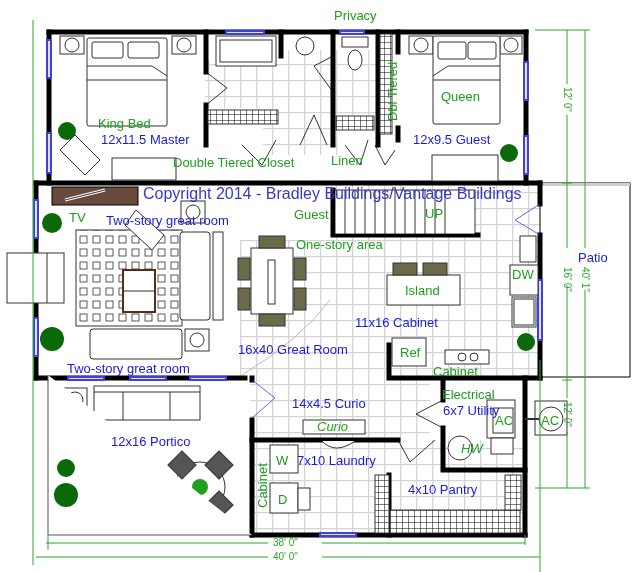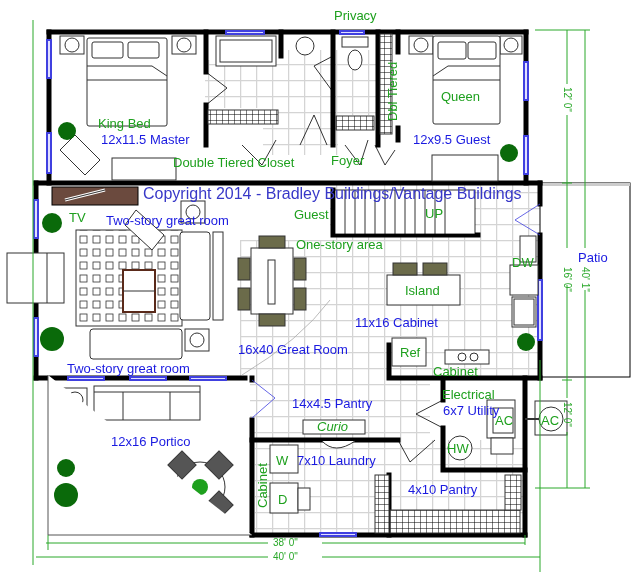--- a/index.html
+++ b/index.html
@@ -251,46 +251,46 @@
     <path d="M535 488 H590"></path>
     <path d="M562 183 H572"></path>
     <path d="M562 380 H572"></path>
   </g>
 </svg>
 
 <div class="lbl item" style="left:334px;top:9px;">Privacy</div>
 <div class="lbl item" style="left:98px;top:90px;margin-top:27px;">King Bed</div>
 <div class="lbl room" style="left:101px;top:133px;">12x11.5 Master</div>
 <div class="lbl item" style="left:173px;top:156px;">Double Tiered Closet</div>
-<div class="lbl item" style="left:331px;top:154px;">Foyer</div>
+<div class="lbl item" style="left:331px;top:154px;">Linen</div>
 <div class="lbl item vert" style="left:386px;top:121px;">Dbl Tiered</div>
 <div class="lbl item" style="left:441px;top:90px;">Queen</div>
 <div class="lbl room" style="left:413px;top:133px;">12x9.5 Guest</div>
 
 <div class="lbl copy" style="left:143px;top:186px;">Copyright 2014 - Bradley Buildings/Vantage Buildings</div>
 <div class="lbl item" style="left:69px;top:211px;">TV</div>
 <div class="lbl room" style="left:106px;top:214px;">Two-story great room</div>
 <div class="lbl item" style="left:294px;top:208px;">Guest</div>
 <div class="lbl item" style="left:425px;top:207px;">UP</div>
 <div class="lbl item" style="left:296px;top:238px;">One-story area</div>
 <div class="lbl item" style="left:405px;top:284px;">Island</div>
-<div class="lbl item" style="left:512px;top:256px;">DW</div>
+<div class="lbl item" style="left:512px;top:268px;">DW</div>
 <div class="lbl room" style="left:355px;top:316px;">11x16 Cabinet</div>
 <div class="lbl room" style="left:238px;top:343px;">16x40 Great Room</div>
 <div class="lbl item" style="left:400px;top:346px;">Ref</div>
 <div class="lbl item" style="left:433px;top:365px;">Cabinet</div>
 <div class="lbl room" style="left:67px;top:362px;">Two-story great room</div>
 <div class="lbl room" style="left:578px;top:251px;">Patio</div>
 
 <div class="lbl item" style="left:442px;top:388px;">Electrical</div>
 <div class="lbl room" style="left:443px;top:404px;">6x7 Utility</div>
 <div class="lbl item" style="left:495px;top:414px;">AC</div>
 <div class="lbl item" style="left:541px;top:414px;">AC</div>
-<div class="lbl item" style="left:447px;top:442px;">HW</div>
-<div class="lbl room" style="left:292px;top:397px;">14x4.5 Pantry</div>
+<div class="lbl item" style="left:461px;top:442px;font-style:italic;">HW</div>
+<div class="lbl room" style="left:292px;top:397px;">14x4.5 Curio</div>
 <div class="lbl item" style="left:317px;top:420px;font-style:italic;">Curio</div>
 <div class="lbl room" style="left:111px;top:435px;">12x16 Portico</div>
 <div class="lbl item" style="left:276px;top:454px;">W</div>
 <div class="lbl room" style="left:297px;top:454px;">7x10 Laundry</div>
 <div class="lbl item" style="left:278px;top:493px;">D</div>
 <div class="lbl item vert" style="left:256px;top:508px;">Cabinet</div>
 <div class="lbl room" style="left:408px;top:483px;">4x10 Pantry</div>
 
 <div class="lbl dim" style="left:273px;top:538px;">38' 0"</div>
 <div class="lbl dim" style="left:273px;top:552px;">40' 0"</div>

